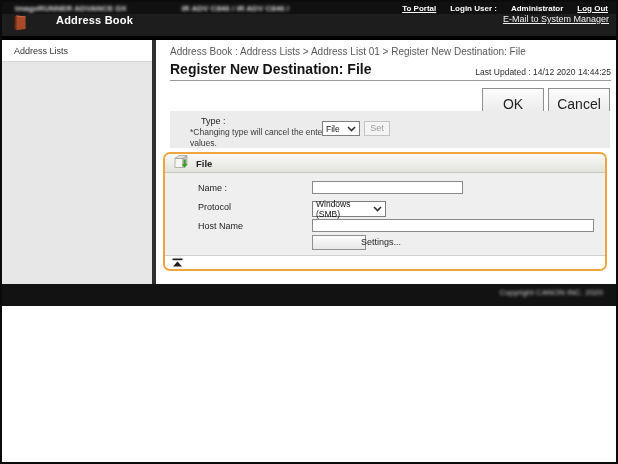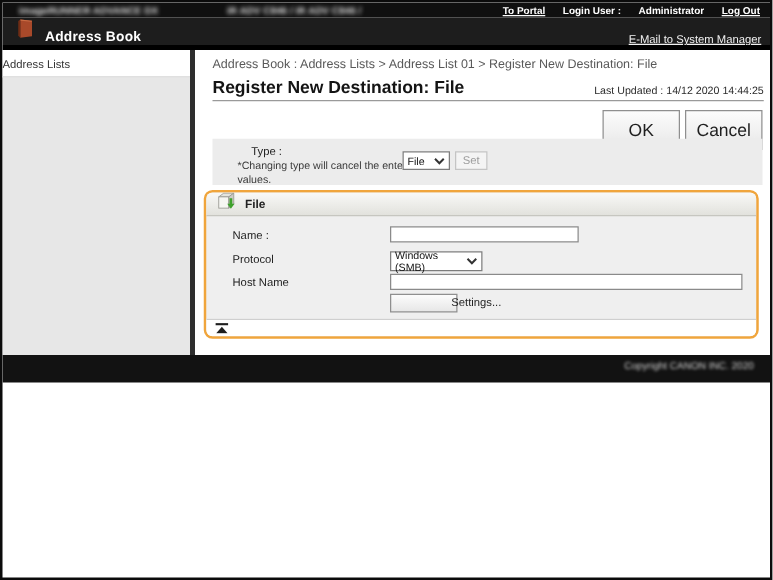--- a/index.html
+++ b/index.html
@@ -18,33 +18,33 @@
   .topbar .dev-model { margin-left:13px; }
   .topbar .dev-name  { margin-left:55px; }
   .topbar .spacer { flex:1; }
   .topbar a { color:#fff; text-decoration:underline; white-space:nowrap; }
   .topbar .plain { text-decoration:none; }
   .topbar .item { margin-right:14px; }
   .topbar .last { margin-right:8px; }
   
   .appbar {
     position:absolute; left:0; top:12px; width:614px; height:22px;
-    background:#1d1d1d; color:#fff; display:flex; align-items:flex-end;
+    background:#1d1d1d; color:#fff; display:flex; align-items:flex-start;gap:20px;
   }
   .appbar .book { margin-left:11px; }
   .appbar .title { font-size:11px; font-weight:bold; margin-left:8px; letter-spacing:.2px; }
   .appbar .spacer { flex:1; }
   .appbar a { color:#f2f2f2; font-size:9px; text-decoration:underline; margin-right:7px; }
   .strip { position:absolute; left:0; top:34px; width:614px; height:4px; background:#000; }
   
   .bodywrap { position:absolute; left:0; top:38px; width:614px; height:244px; }
   .sidebar { position:absolute; left:0; top:0; width:150px; height:244px; background:#e7e7e7; }
   .side-item {
     height:22px; line-height:22px; background:#fff; border-bottom:1px solid #d6d6d6;
-    font-size:9px; color:#333; cursor:pointer;
+    font-size:9px; color:#333; padding-left:12px; cursor:pointer;
   }
   .vdivider { position:absolute; left:150px; top:0; width:4px; height:244px; background:#2e2e2e; }
   .content { position:absolute; left:154px; top:0; width:460px; height:244px; background:#fff; }
   .breadcrumb { position:absolute; left:14px; top:6px; font-size:10px; color:#595959; }
   .page-title { position:absolute; left:14px; top:21px; font-size:14px; font-weight:bold; color:#141414; }
   .last-updated { position:absolute; right:5px; top:27px; font-size:8.5px; color:#2b2b2b; }
   .title-rule { position:absolute; left:14px; right:5px; top:40px; border-bottom:1px solid #9a9a9a; }
   .instruction { position:absolute; left:14px; top:46px; width:314px; font-size:9px; line-height:1.35; color:#1f1f1f; }
   .btn {
     position:absolute; height:32px; font-size:14px; color:#1f1f1f; text-align:center;
@@ -70,21 +70,21 @@
     position:absolute; left:7px; top:112px; width:444px; height:119px;
     border:2px solid #f0a53c; border-radius:7px; background:#efefef; overflow:hidden;
   }
   .file-head {
     position:absolute; left:0; top:0; right:0; height:19px;
     background:linear-gradient(#f9f9f7,#e2e2dd); border-bottom:1px solid #c6c6c0;
     display:flex; align-items:center;
   }
   .file-head .ficon { margin-left:9px; }
   .file-head .ftitle { font-size:9.5px; font-weight:bold; color:#222; margin-left:8px; }
-  .frow-label { position:absolute; left:10px; font-size:9px; color:#222;padding-left:11px; }
+  .frow-label { position:absolute; left:22px; font-size:9px; color:#222;padding-left:11px; }
   .tinput {
     position:absolute; left:147px; height:13px; background:#fff;
     border:1px solid #8a8a8a; font-size:9px; padding:0 2px; color:#111;
   }
   .proto-select { position:absolute; left:147px; top:47px; width:74px; height:16px; }
   .btn-settings {
     position:absolute; left:147px; top:81px; width:54px; height:15px; font-size:9px; color:#1f1f1f;
     background:linear-gradient(#fcfcfc,#e7e7e7); border:1px solid #8f8f8f; text-align:center; line-height:13px; cursor:pointer;padding-left:48px;
   }
   .file-foot {

